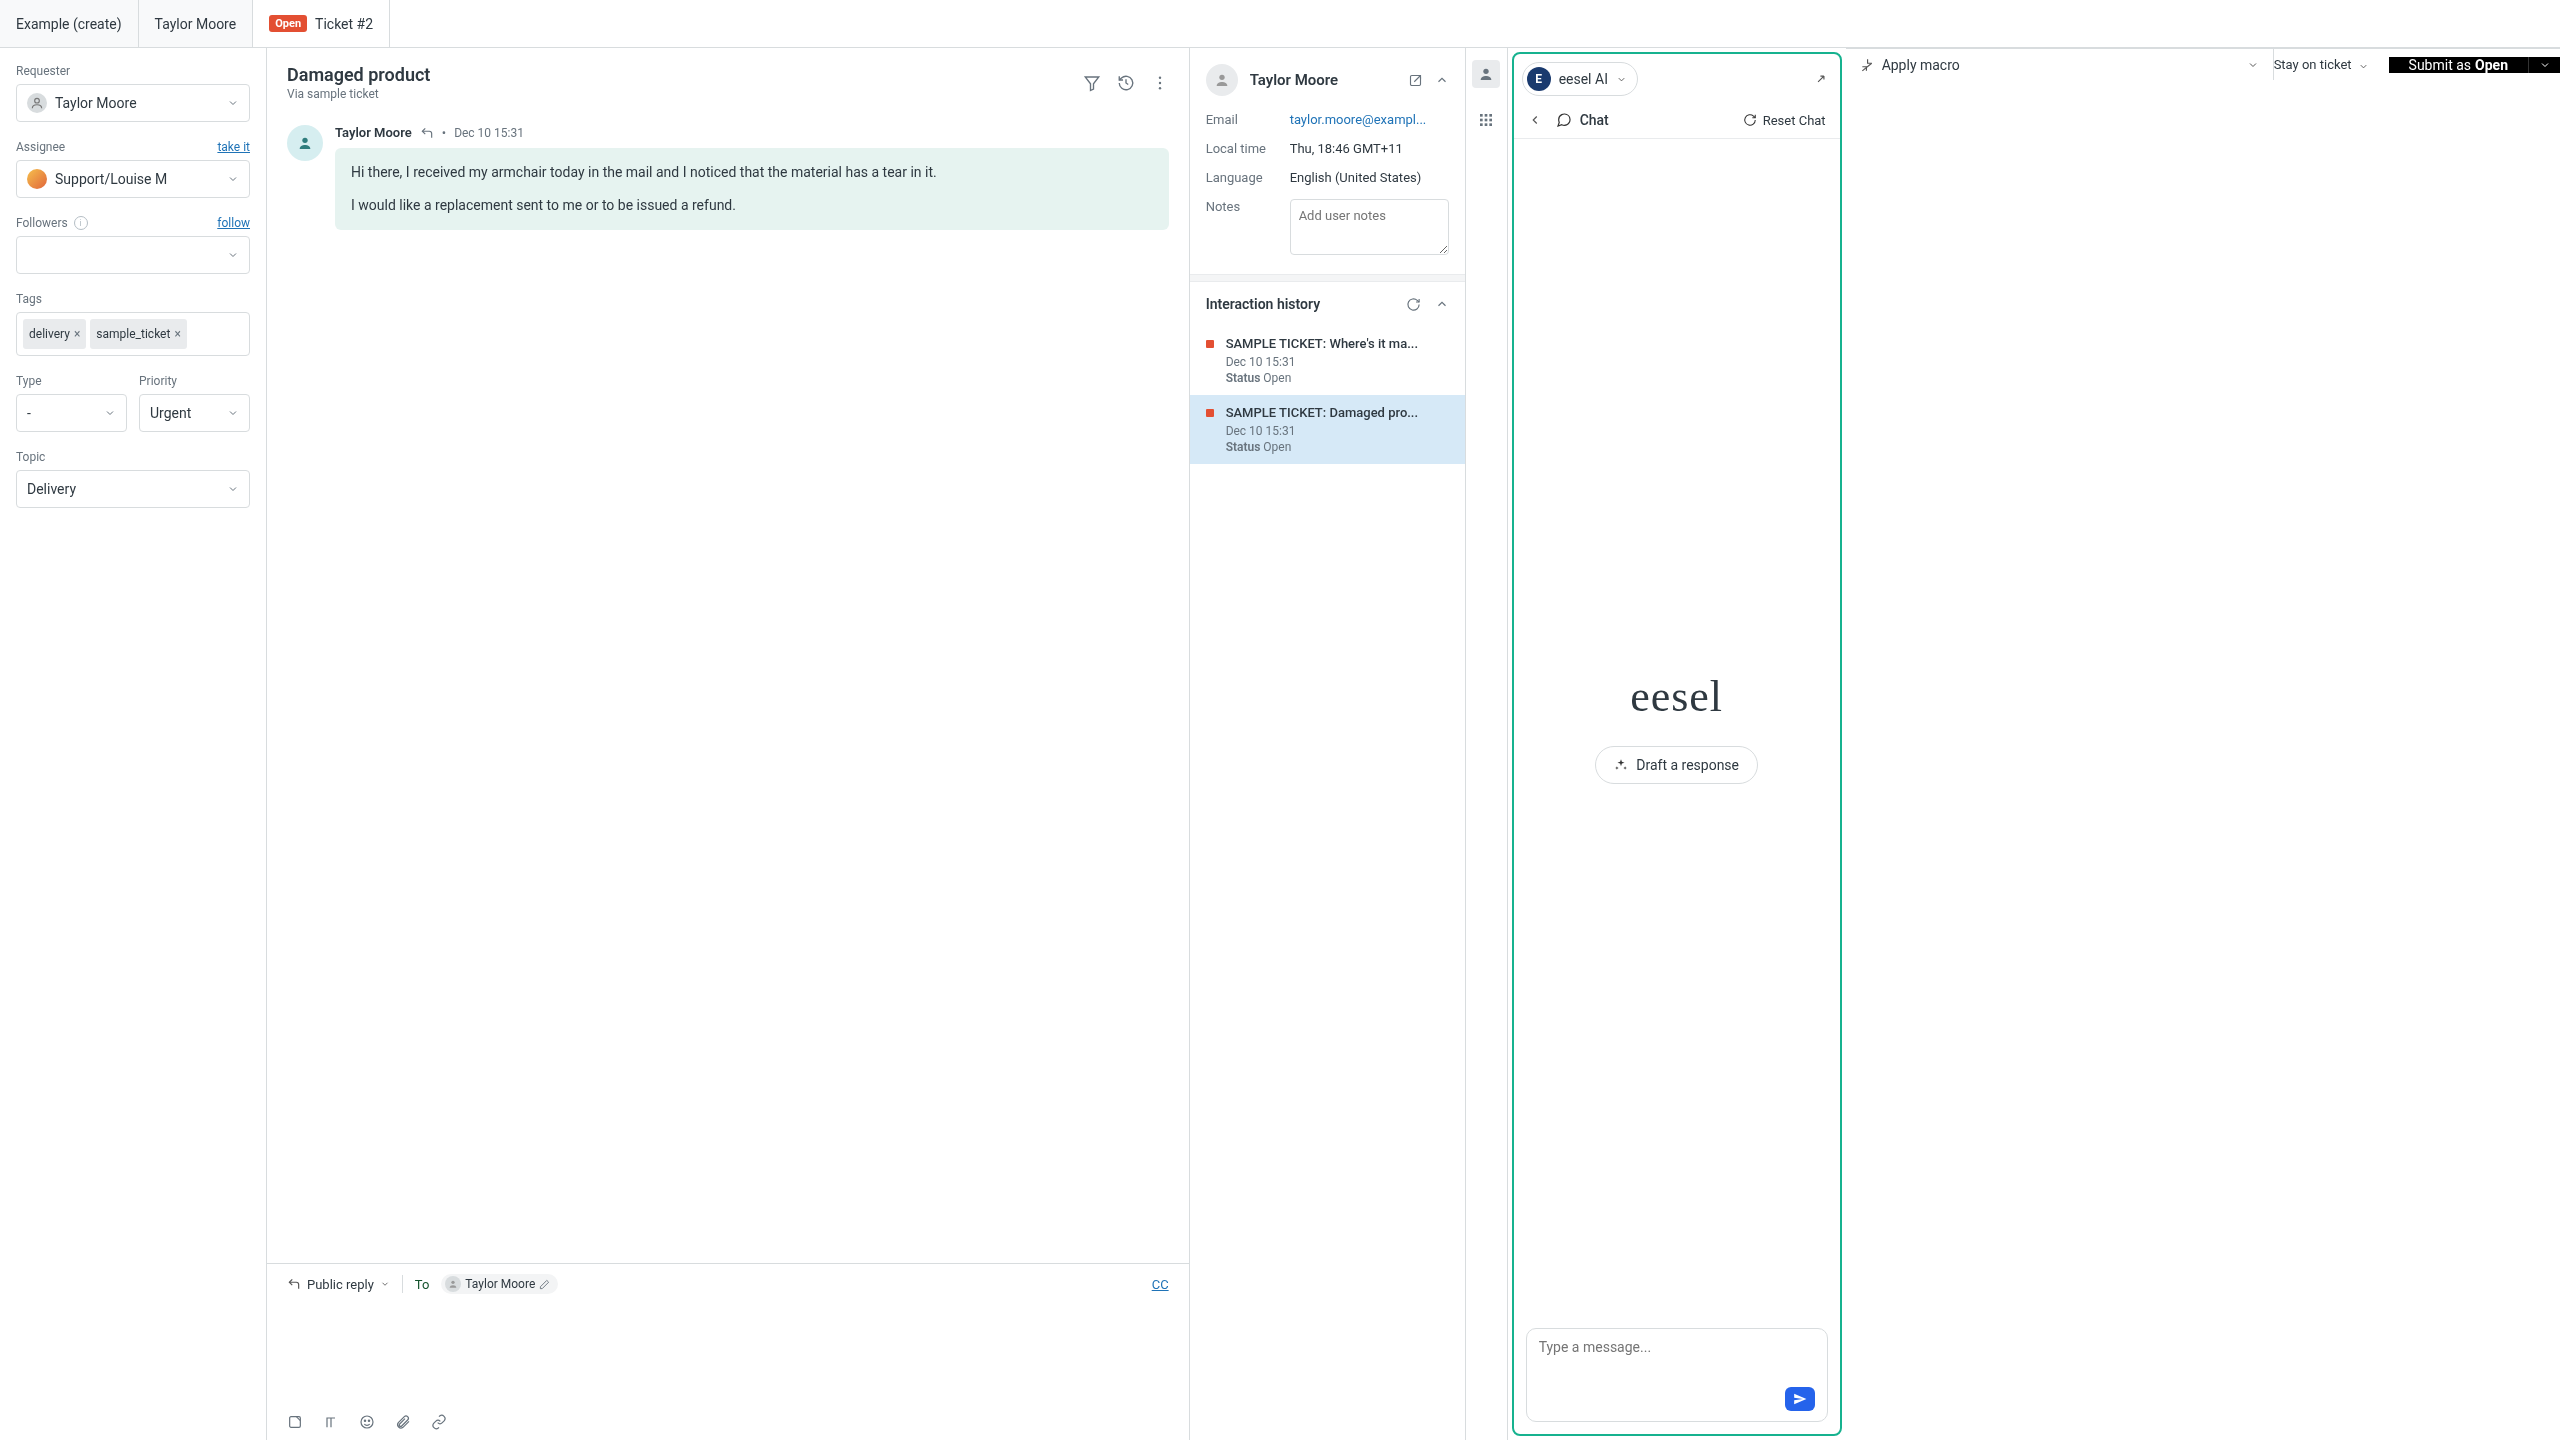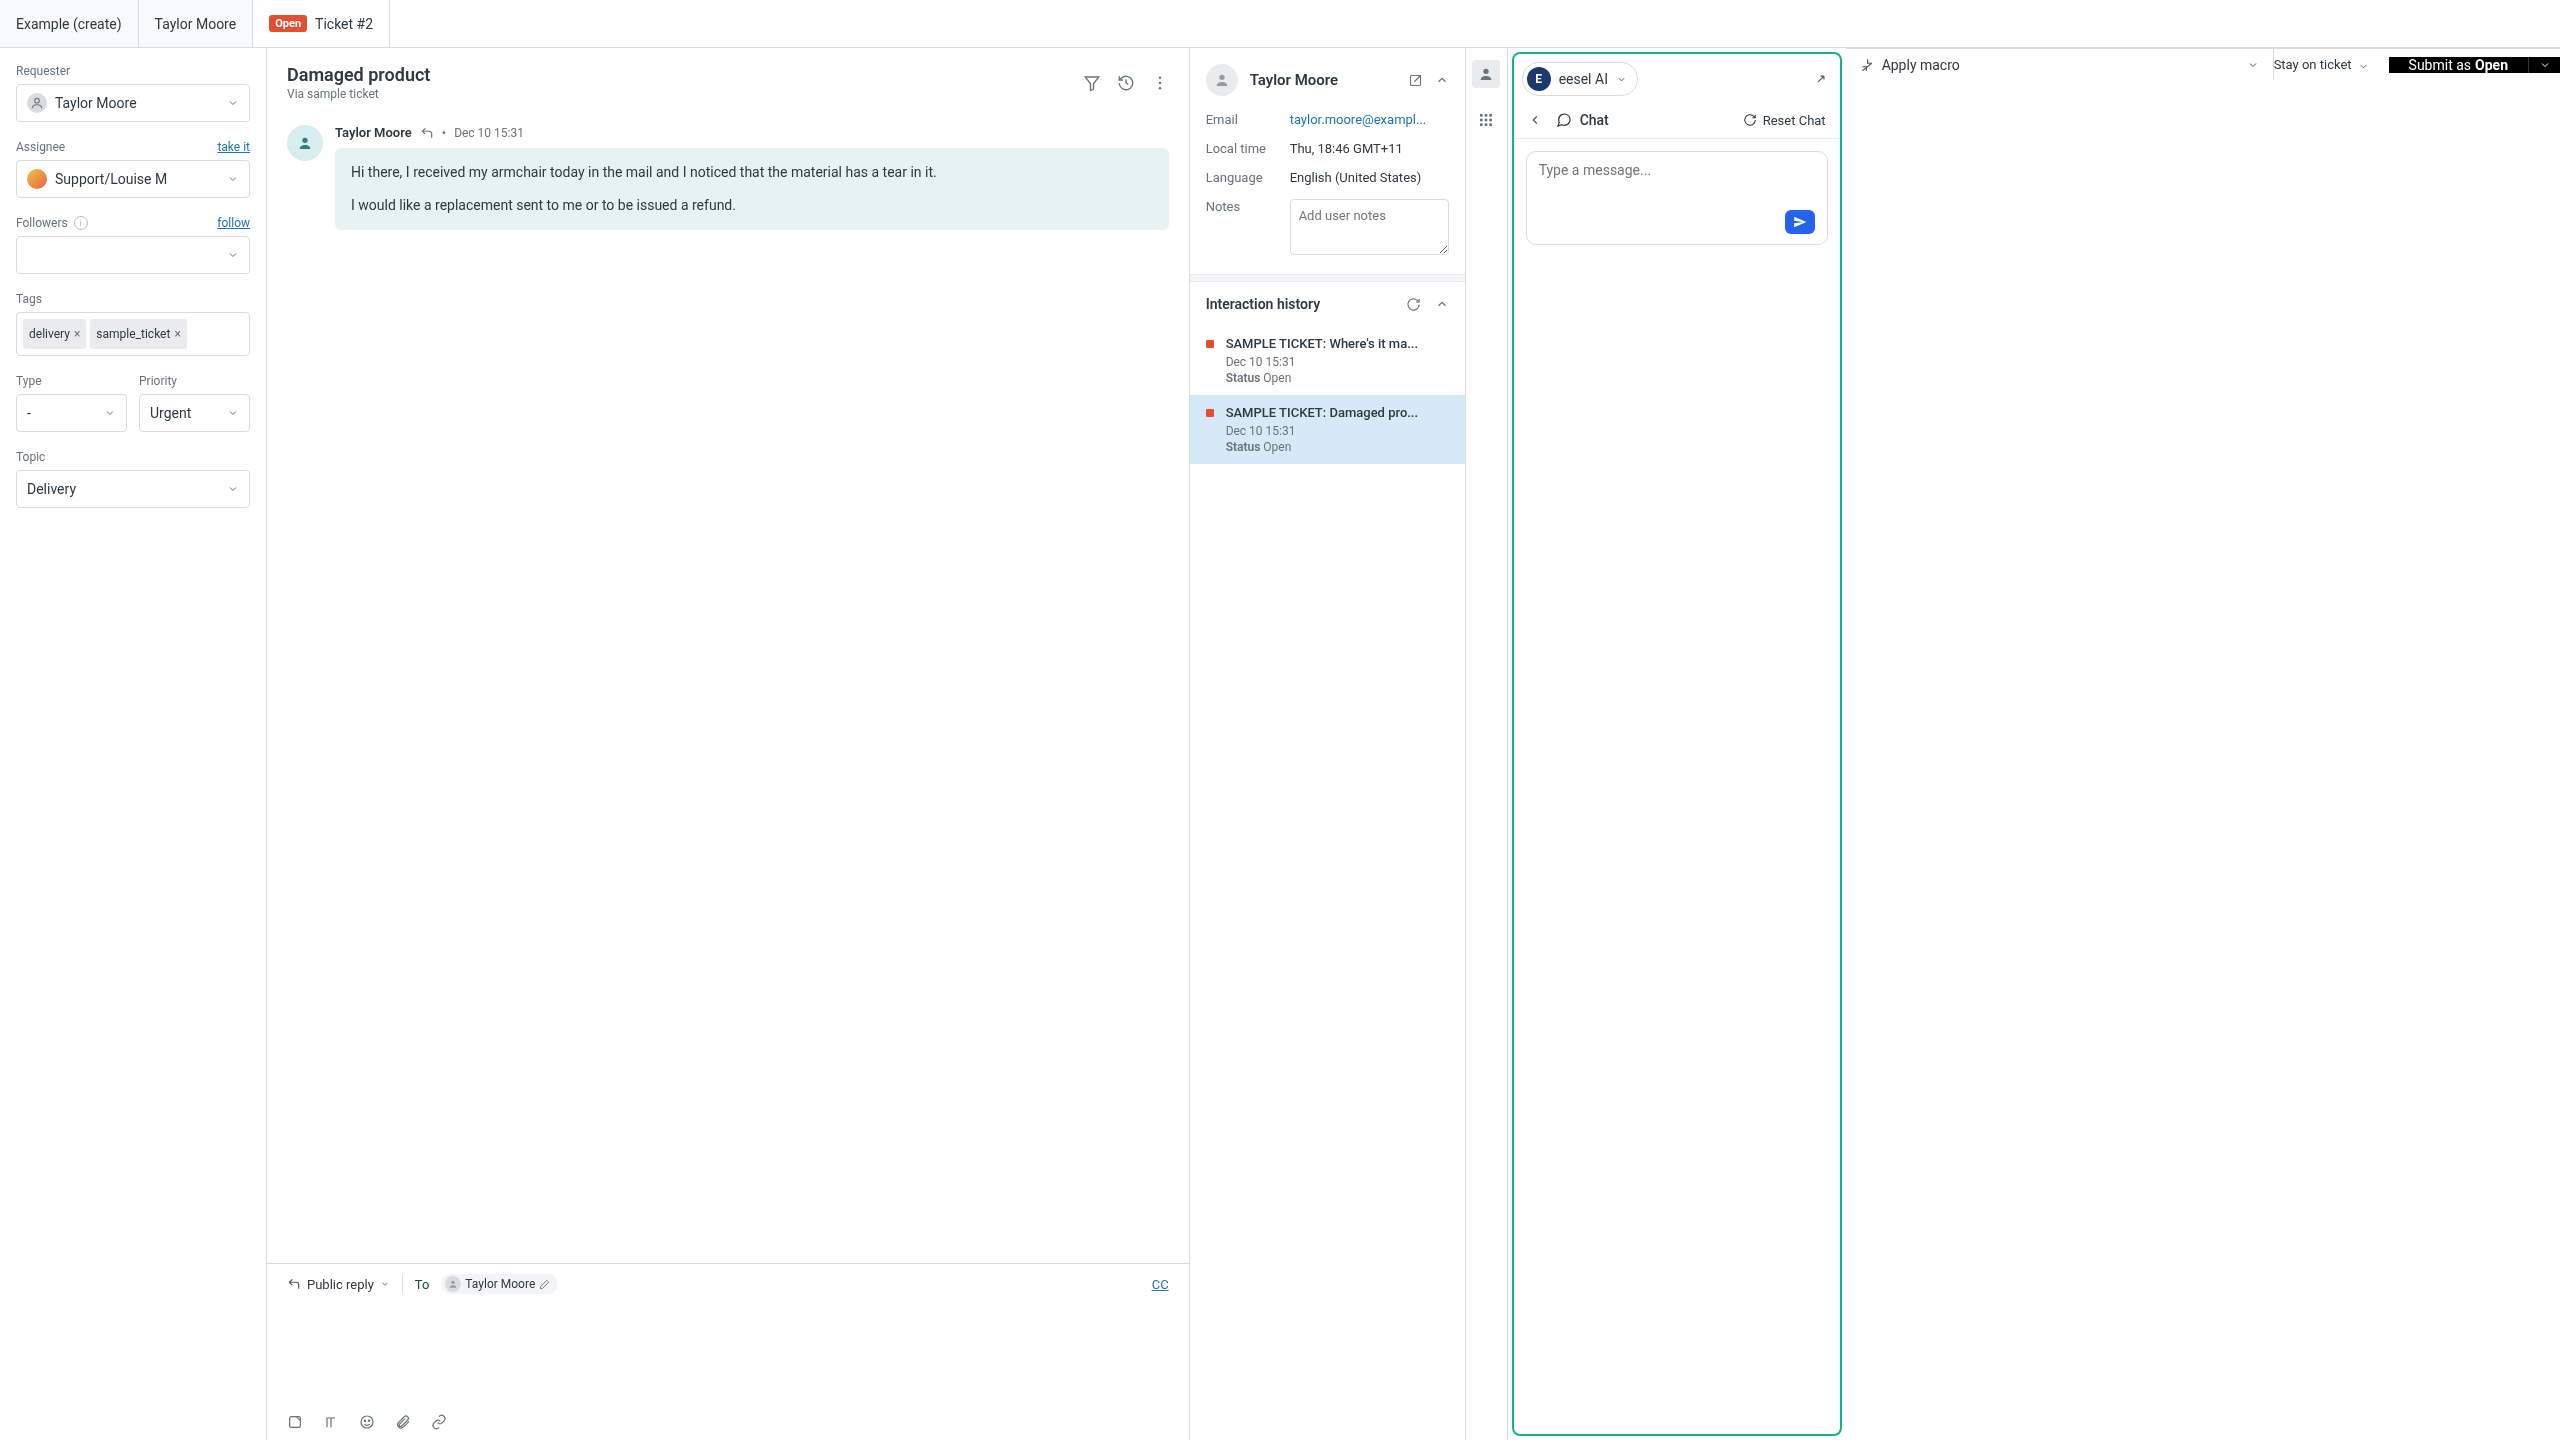--- a/index.html
+++ b/index.html
@@ -513,20 +513,29 @@
               </div>
             </div>
             <div class="eesel-reset">
               <svg width="14" height="14" viewBox="0 0 24 24" fill="none" stroke="#333" stroke-width="1.8">
                   <path d="M21 12a9 9 0 1 1-3-6.7L21 8"></path>
                   <polyline points="21 3 21 8 16 8"></polyline>
                 </svg>
               <span>Reset Chat</span>
             </div>
           </div>
+          <div class="eesel-body">
+            <div class="eesel-brand">eesel</div>
+            <div class="draft-btn">
+              <svg width="14" height="14" viewBox="0 0 24 24" fill="#333">
+                  <path d="M12 2l1.5 4.5L18 8l-4.5 1.5L12 14l-1.5-4.5L6 8l4.5-1.5zM19 14l.8 2.2L22 17l-2.2.8L19 20l-.8-2.2L16 17l2.2-.8zM5 14l.8 2.2L8 17l-2.2.8L5 20l-.8-2.2L2 17l2.2-.8z"></path>
+                </svg>
+              <span>Draft a response</span>
+            </div>
+          </div>
           <div class="eesel-input-wrap">
             <textarea placeholder="Type a message..." style=""></textarea>
             <div class="eesel-send">
               <svg width="14" height="14" viewBox="0 0 24 24" fill="#fff">
                   <path d="M2 21l21-9L2 3v7l15 2-15 2z"></path>
                 </svg>
             </div>
           </div>
         </div>
       </div>

